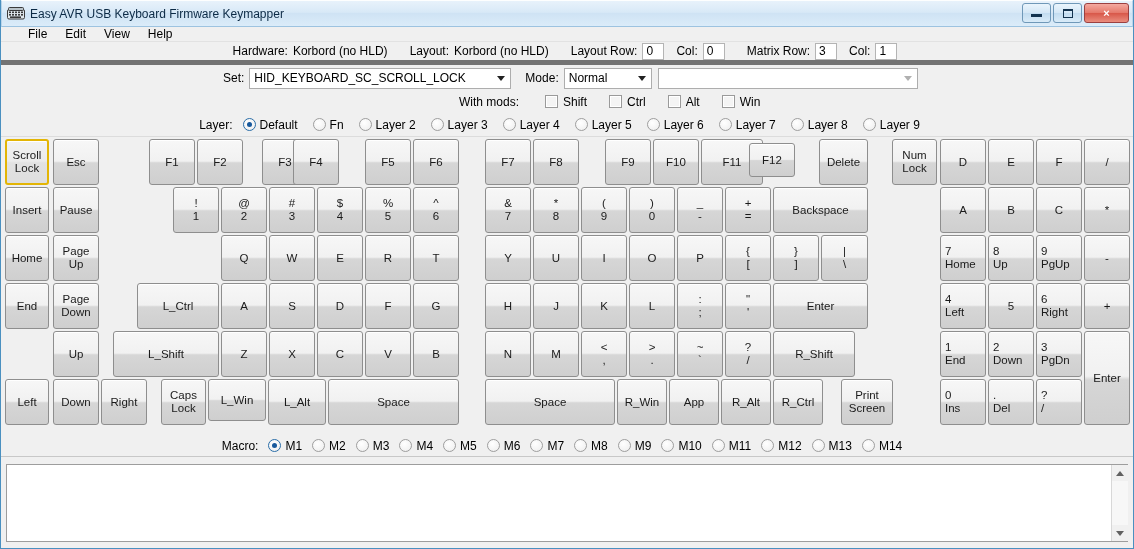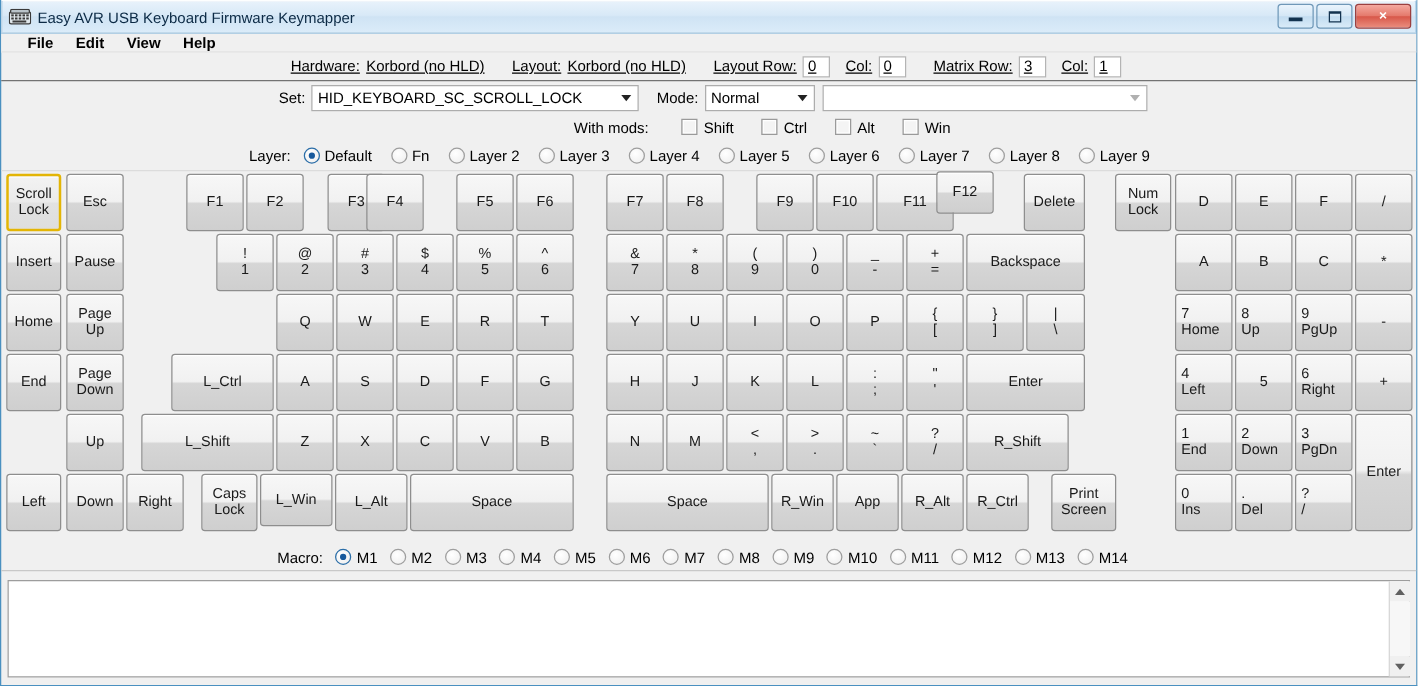--- a/index.html
+++ b/index.html
@@ -44,31 +44,29 @@
     width:45px;
     border-color:#9b4040;
     background:linear-gradient(to bottom,#f4a9a0 0%,#e57a6c 48%,#d8584a 52%,#ea8d7e 100%);
     color:#fff; font-weight:bold;
   }
   .glyph-min { display:block; width:11px; height:3px; background:#13334f; margin-top:5px; }
   .glyph-max { display:block; width:10px; height:9px; border:1px solid #13334f; border-top-width:2px; }
   
   .menubar {
     height:15px; display:flex; align-items:center;
-    background:#f0f0f0; padding-left:12px;
+    background:#f0f0f0; padding-left:18px;
     border-bottom:1px solid #e2e2e2;
-    font-weight:bold;
   }
   .menu-item { padding:2px 9px; font-size:12px; color:#000; cursor:default; }
   
   .info-row {
     height:23px; display:flex; align-items:center; justify-content:center;
     gap:0px; font-size:12px;
-    border-bottom:1px solid #737373;
-    text-decoration:underline;
+    border-bottom:5px solid #737373;
   }
   .info-lbl { margin-right:5px; }
   .info-val { margin-right:22px; }
   .numbox {
     display:inline-block; min-width:22px; height:17px; line-height:15px;
     border:1px solid #b4b4b4; background:#fff; text-align:left;
     padding:0 3px; font-size:12px; margin-right:4px;
   }
   
   .setrow {
@@ -339,21 +337,21 @@
       </div>
       <div class="key" style="left: 604px; top: 2px; width: 46px; height: 46px;">
         <span class="l1">F9</span>
       </div>
       <div class="key" style="left: 652px; top: 2px; width: 46px; height: 46px;">
         <span class="l1">F10</span>
       </div>
       <div class="key" style="left: 700px; top: 2px; width: 62px; height: 46px;">
         <span class="l1">F11</span>
       </div>
-      <div class="key" style="left: 748px; top: 0; width: 46px; height: 34px; text-align: center;">
+      <div class="key" style="left: 748px; top: 6px; width: 46px; height: 34px; text-align: center;">
         <span class="l1">F12</span>
       </div>
       <div class="key" style="left: 818px; top: 2px; width: 49px; height: 46px;">
         <span class="l1">Delete</span>
       </div>
       <div class="key" style="left: 891px; top: 2px; width: 45px; height: 46px;">
         <span class="l1">Num</span>
         <span class="l2">Lock</span>
       </div>
       <div class="key" style="left: 939px; top: 2px; width: 46px; height: 46px;">

